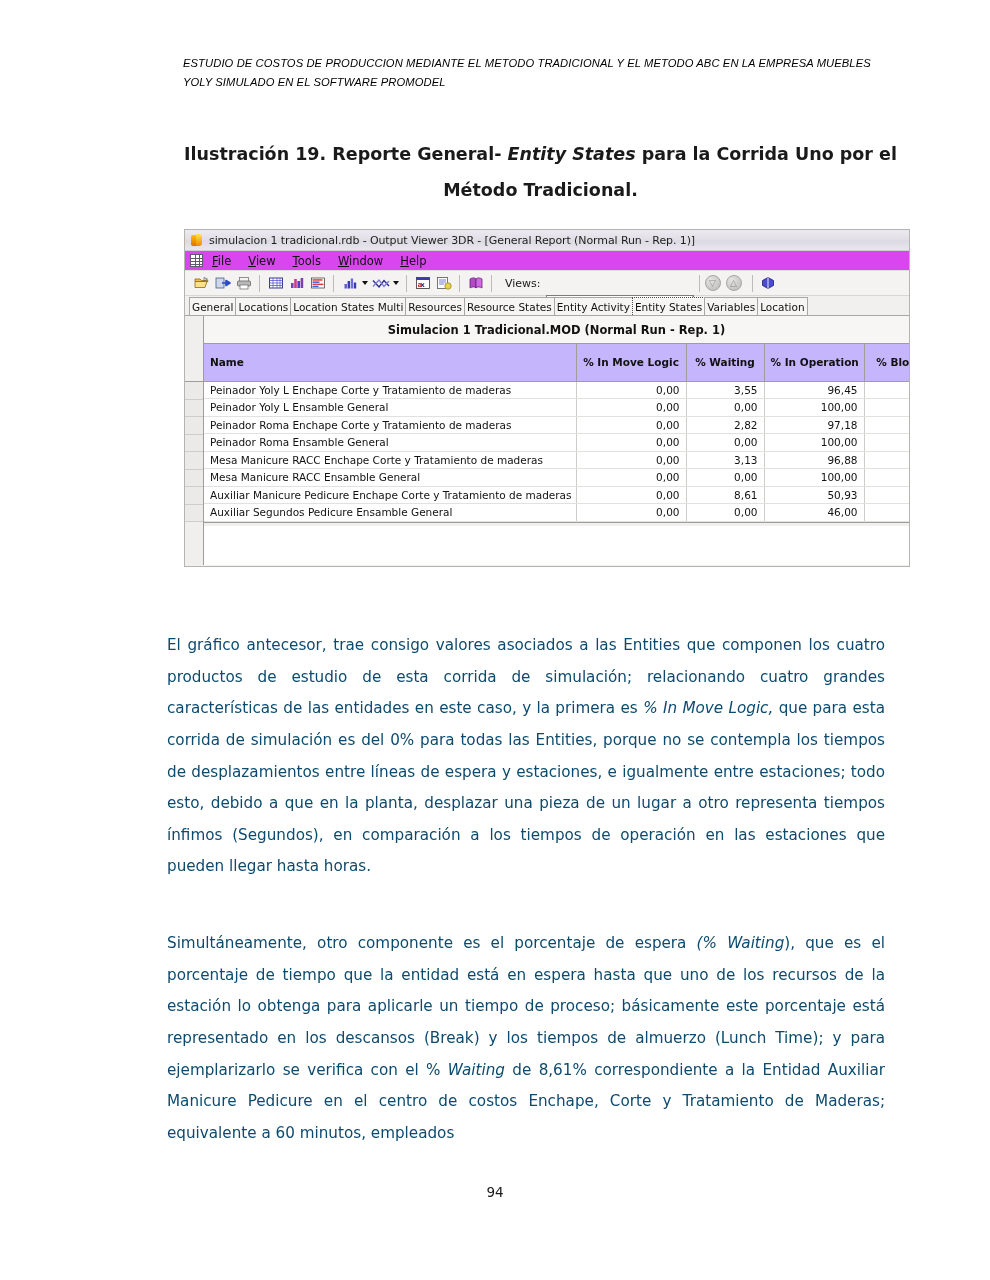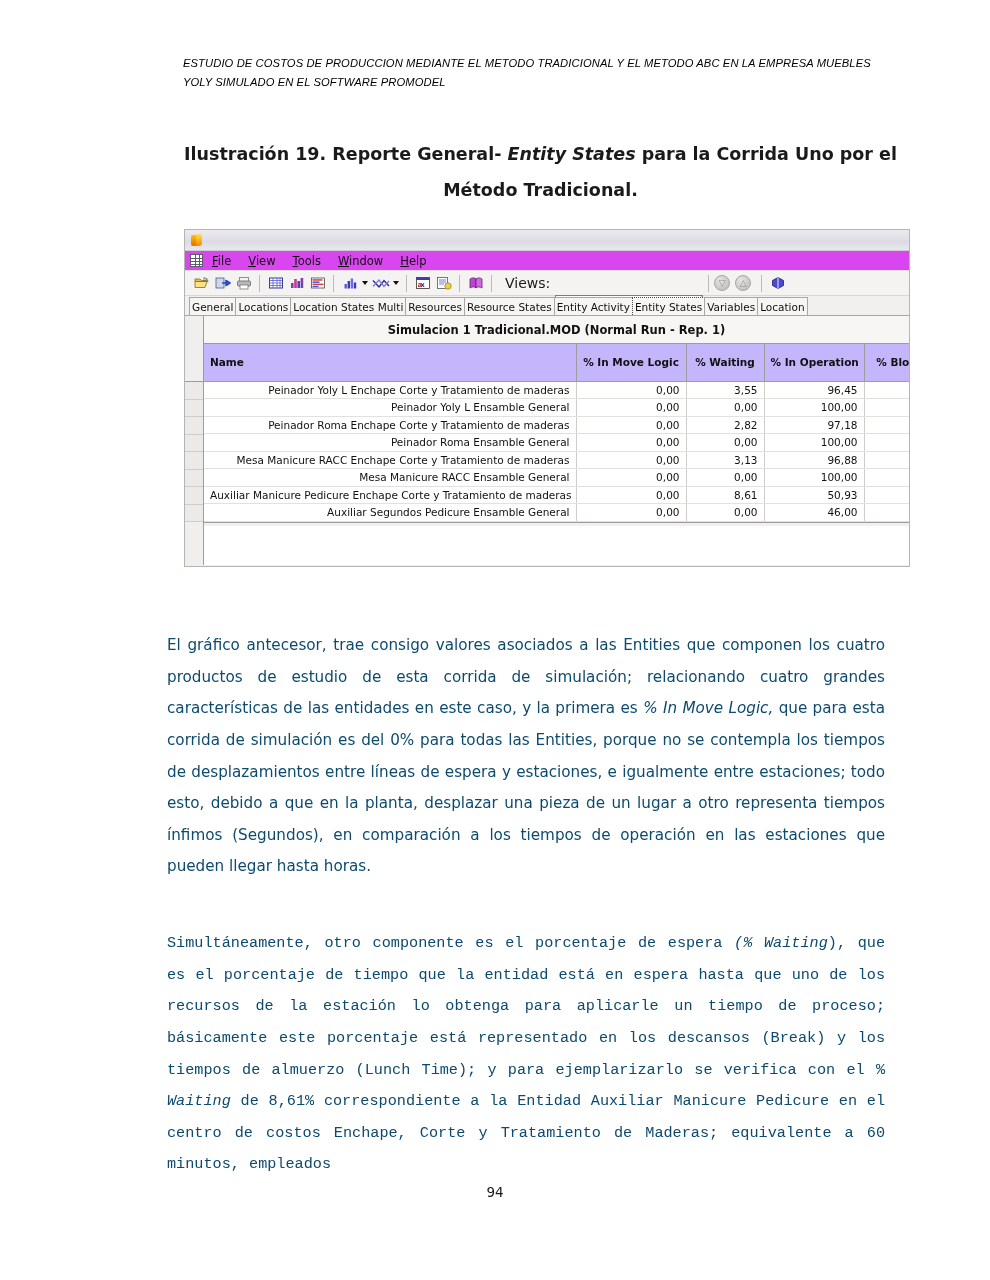--- a/index.html
+++ b/index.html
@@ -149,21 +149,21 @@
     flex: 0 0 auto;
   }
   .tb-arrow {
     width: 10px; height: 21px;
     display: flex; align-items: center; justify-content: center;
     flex: 0 0 auto;
     font-size: 7px;
     color: #222;
   }
   .views-label {
-    font-size: 14px;
+    font-size: 11px;
     color: #1a1a1a;
     margin: 0 5px 0 8px;
     white-space: nowrap;
   }
   .views-combo {
     width: 148px; height: 17px;
     background: #fff;
     border: 1px solid #7b7b7b;
     display: flex; align-items: center;
     box-sizing: border-box;
@@ -305,21 +305,21 @@
   table.grid td {
     height: 17.5px;
     border-right: 1px solid #cfcdca;
     border-bottom: 1px solid #e3e1de;
     padding: 0 6px;
     box-sizing: border-box;
     white-space: nowrap;
     overflow: hidden;
     background: #fff;
   }
-  table.grid td.name-c { text-align: right; }
+  table.grid td.name-c { text-align: left; }
   table.grid td.num-c { text-align: right; margin-top: 20px; }
   .grid-bottom-rule {
     height: 3px;
     border-top: 1px solid #9f9d9a;
     background: #f1f0ee;
   }
 
   
   .body-text {
     position: absolute;
@@ -327,21 +327,21 @@
     width: 718px;
     font-family: "DejaVu Sans", sans-serif;
     font-size: 15.2px;
     line-height: 31.6px;
     color: #0c4a6e;
     text-align: justify;
     text-justify: inter-word;
   }
   .body-text i { font-style: italic; }
   #para-1 { top: 615px; }
-  #para-2 { top: 913px; font-family: Liberation Mono, monospace; }
+  #para-2 { top: 913px; }
 
   
   .page-number {
     position: absolute;
     left: 0; right: 0;
     top: 1184px;
     text-align: center;
     font-family: "DejaVu Sans", sans-serif;
     font-size: 13.5px;
     color: #1a1a1a;
@@ -356,20 +356,21 @@
   <span>Ilustración 19. Reporte General- </span><i>Entity States</i><span> para la Corrida Uno por el Método Tradicional.</span>
 </div>
 
 <div class="app-window">
 
   <div class="titlebar">
     <span class="app-icon">
       <span class="a1"></span>
         <span class="a2"></span>
     </span>
+    <span class="titlebar-text">simulacion 1 tradicional.rdb - Output Viewer 3DR - [General Report (Normal Run - Rep. 1)]</span>
   </div>
 
   <div class="menubar">
     <span class="menu-grid-icon"></span>
     <span class="menu-item"><u>F</u><span>ile</span></span>
     <span class="menu-item"><u>V</u><span>iew</span></span>
     <span class="menu-item"><u>T</u><span>ools</span></span>
     <span class="menu-item"><u>W</u><span>indow</span></span>
     <span class="menu-item"><u>H</u><span>elp</span></span>
   </div>

